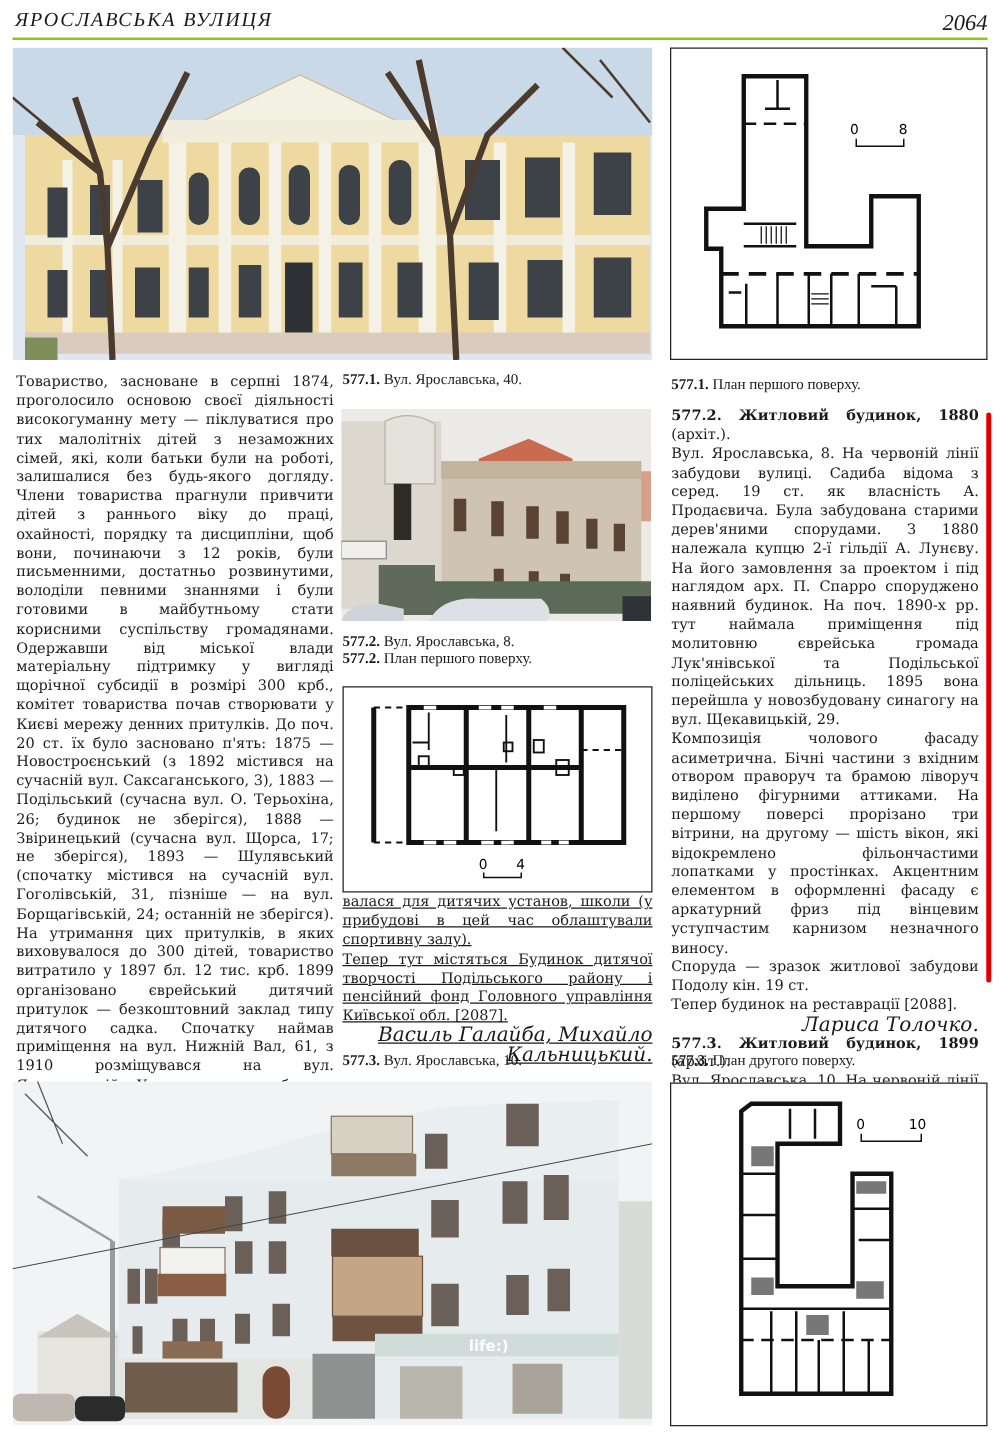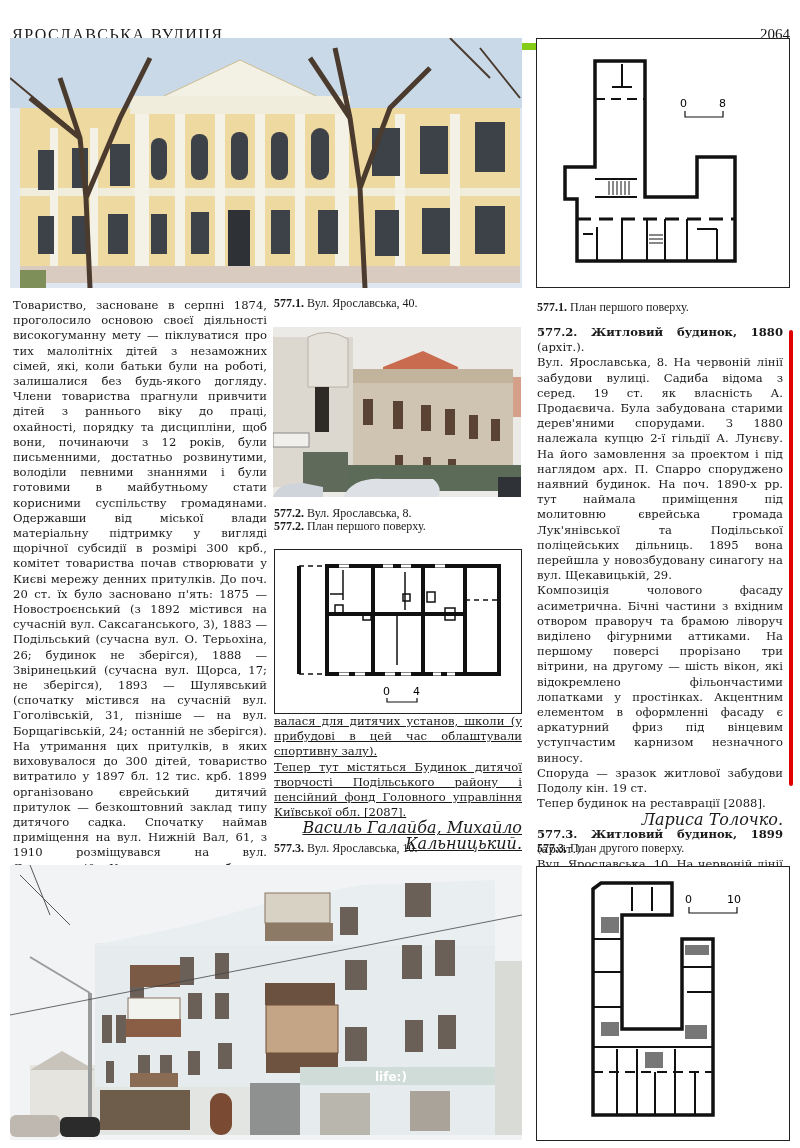--- a/index.html
+++ b/index.html
@@ -1,21 +1,21 @@
 <!DOCTYPE html>
 <html><head>
 <meta charset="utf-8">
 <style>
   * { box-sizing: border-box; margin: 0; padding: 0; }
   html, body { width: 800px; height: 1148px; background: #ffffff; overflow: hidden; }
   body { position: relative; font-family: "DejaVu Serif", "Liberation Serif", serif; color: #1a1a1a; }
 
-  .header { position: absolute; left: 10px; top: 24px; width: 780px; height: 26px; border-bottom: 7px solid #84cc16; }
+  .header { position: absolute; left: 10px; top: 6px; width: 780px; height: 26px; border-bottom: 2px solid #84cc16; font-style: italic; }
   .header .title { position: absolute; left: 2px; top: 2px; font-size: 16px; letter-spacing: 1.5px; font-family: "Liberation Serif", serif; }
-  .header .pageno { position: absolute; right: 0; top: 2px; font-size: 15px; font-family: "Liberation Serif", serif; }
+  .header .pageno { position: absolute; right: 0; top: 2px; font-size: 18px; font-family: "Liberation Serif", serif; }
 
   .photo { position: absolute; overflow: hidden; }
   .plan { position: absolute; border: 1.5px solid #222; background: #fff; }
 
   .col { position: absolute; font-size: 11.6px; line-height: 15.2px; text-align: justify; font-family: "DejaVu Serif", serif; }
   .col p { margin: 0; text-indent: 0; }
   .caption { position: absolute; font-size: 12px; line-height: 13px; font-family: Liberation Serif, serif; }
   .caption b { font-weight: bold; }
   .author { text-align: right; font-style: italic; font-size: 16px; }
   .redbar { position: absolute; background: #e00000; border-radius: 2px; }

